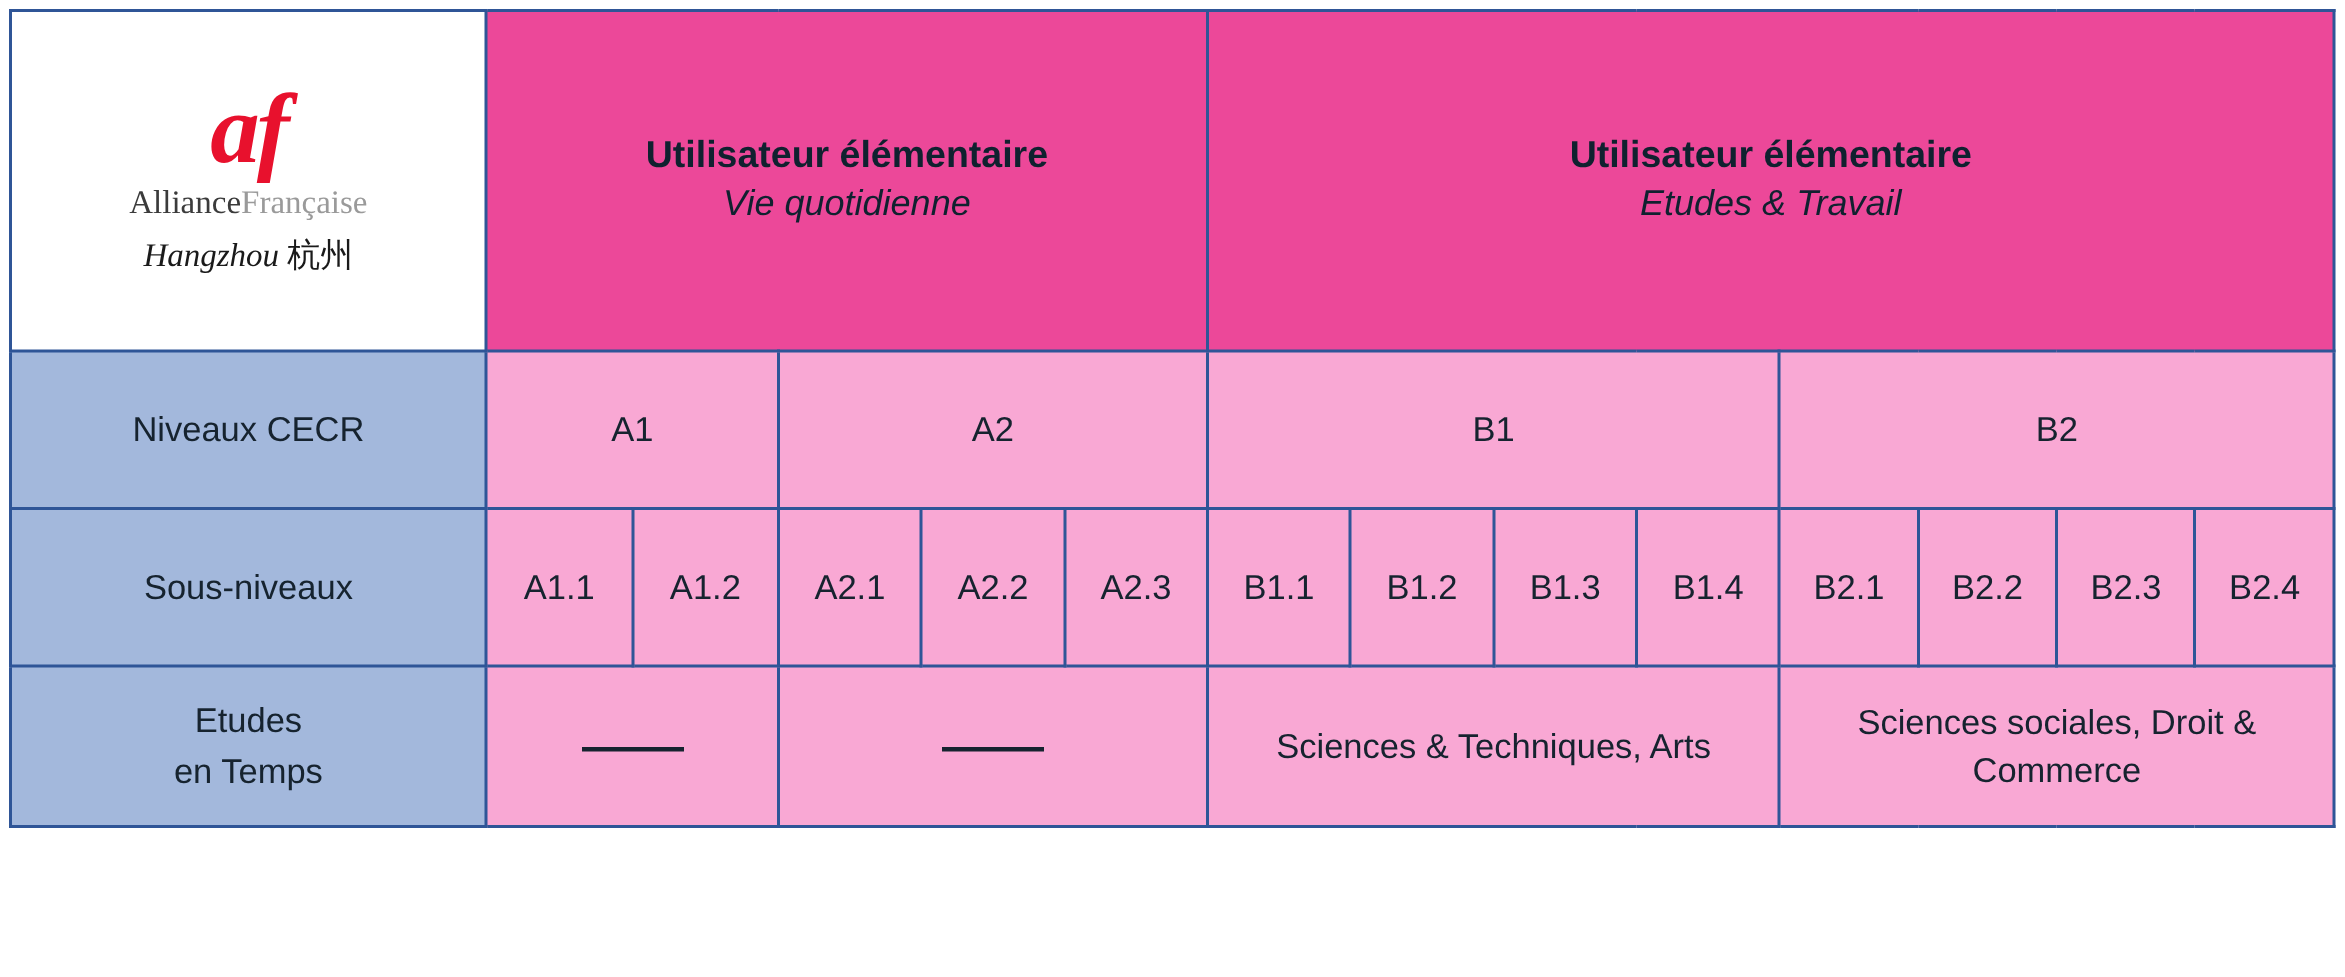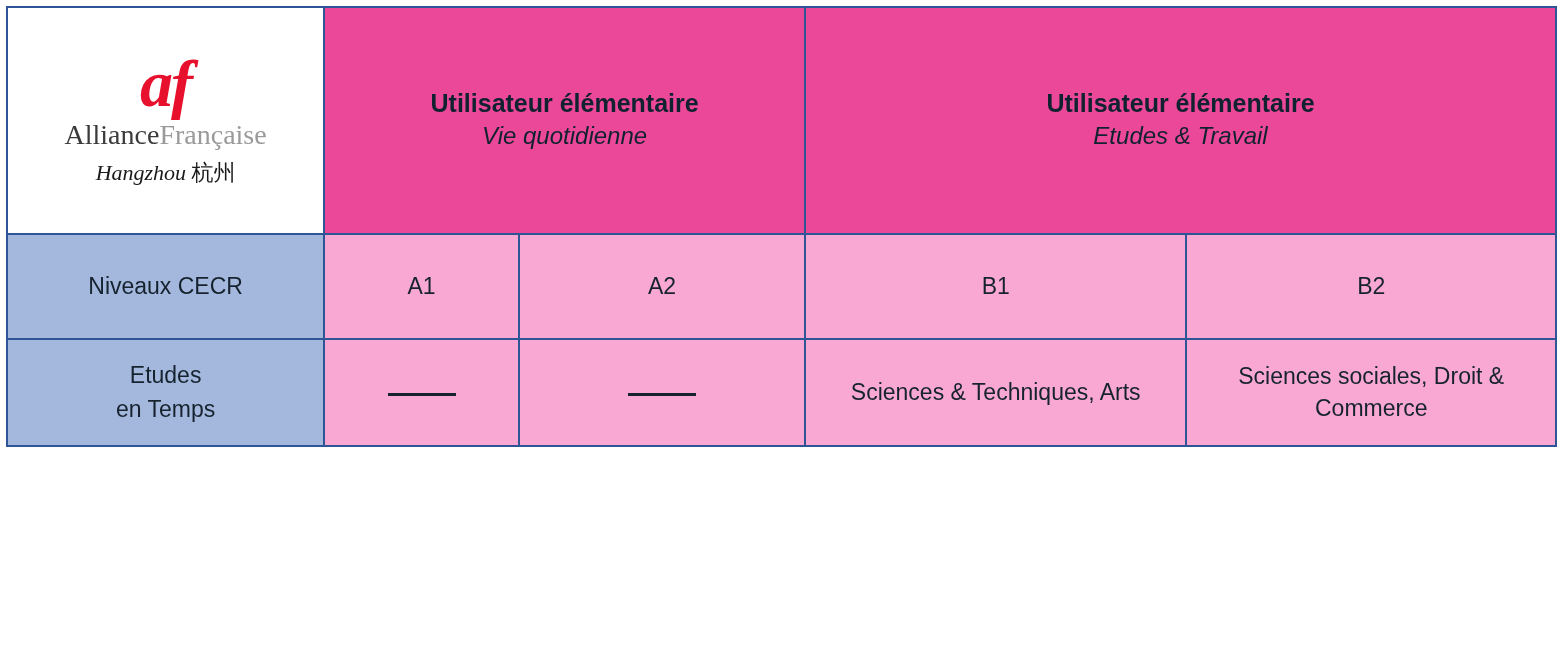--- a/index.html
+++ b/index.html
@@ -53,21 +53,21 @@
     font-style: italic;
     font-weight: bold;
     color: #e8112d;
     font-size: 66px;
     line-height: 0.95;
     letter-spacing: -2px;
     margin-bottom: 2px;
   }
   .logo-name {
     font-family: "Liberation Serif", serif;
-    font-size: 28px;
+    font-size: 22px;
     line-height: 1.05;
     margin-top: 2px;
     white-space: nowrap;
   }
   .logo-name .alliance { color: #3b3b3b; }
   .logo-name .francaise { color: #9a9a9a; }
   .logo-city {
     font-family: "Liberation Serif", serif;
     font-style: italic;
     font-size: 22px;
@@ -163,20 +163,36 @@
     </tr>
 
     <tr>
       <td class="rowlabel r-levels">Niveaux CECR</td>
       <td class="cell r-levels" colspan="2">A1</td>
       <td class="cell r-levels" colspan="3">A2</td>
       <td class="cell r-levels" colspan="4">B1</td>
       <td class="cell r-levels" colspan="4">B2</td>
     </tr>
 
+    <tr>
+      <td class="rowlabel r-sub">Sous-niveaux</td>
+      <td class="cell r-sub">A1.1</td>
+      <td class="cell r-sub">A1.2</td>
+      <td class="cell r-sub">A2.1</td>
+      <td class="cell r-sub">A2.2</td>
+      <td class="cell r-sub">A2.3</td>
+      <td class="cell r-sub">B1.1</td>
+      <td class="cell r-sub">B1.2</td>
+      <td class="cell r-sub">B1.3</td>
+      <td class="cell r-sub">B1.4</td>
+      <td class="cell r-sub">B2.1</td>
+      <td class="cell r-sub">B2.2</td>
+      <td class="cell r-sub">B2.3</td>
+      <td class="cell r-sub">B2.4</td>
+    </tr>
 
 
     <tr>
       <td class="rowlabel r-etudes">
         <div class="two-line">
           <div>Etudes</div>
           <div>en Temps</div>
         </div>
       </td>
       <td class="cell r-etudes" colspan="2">

